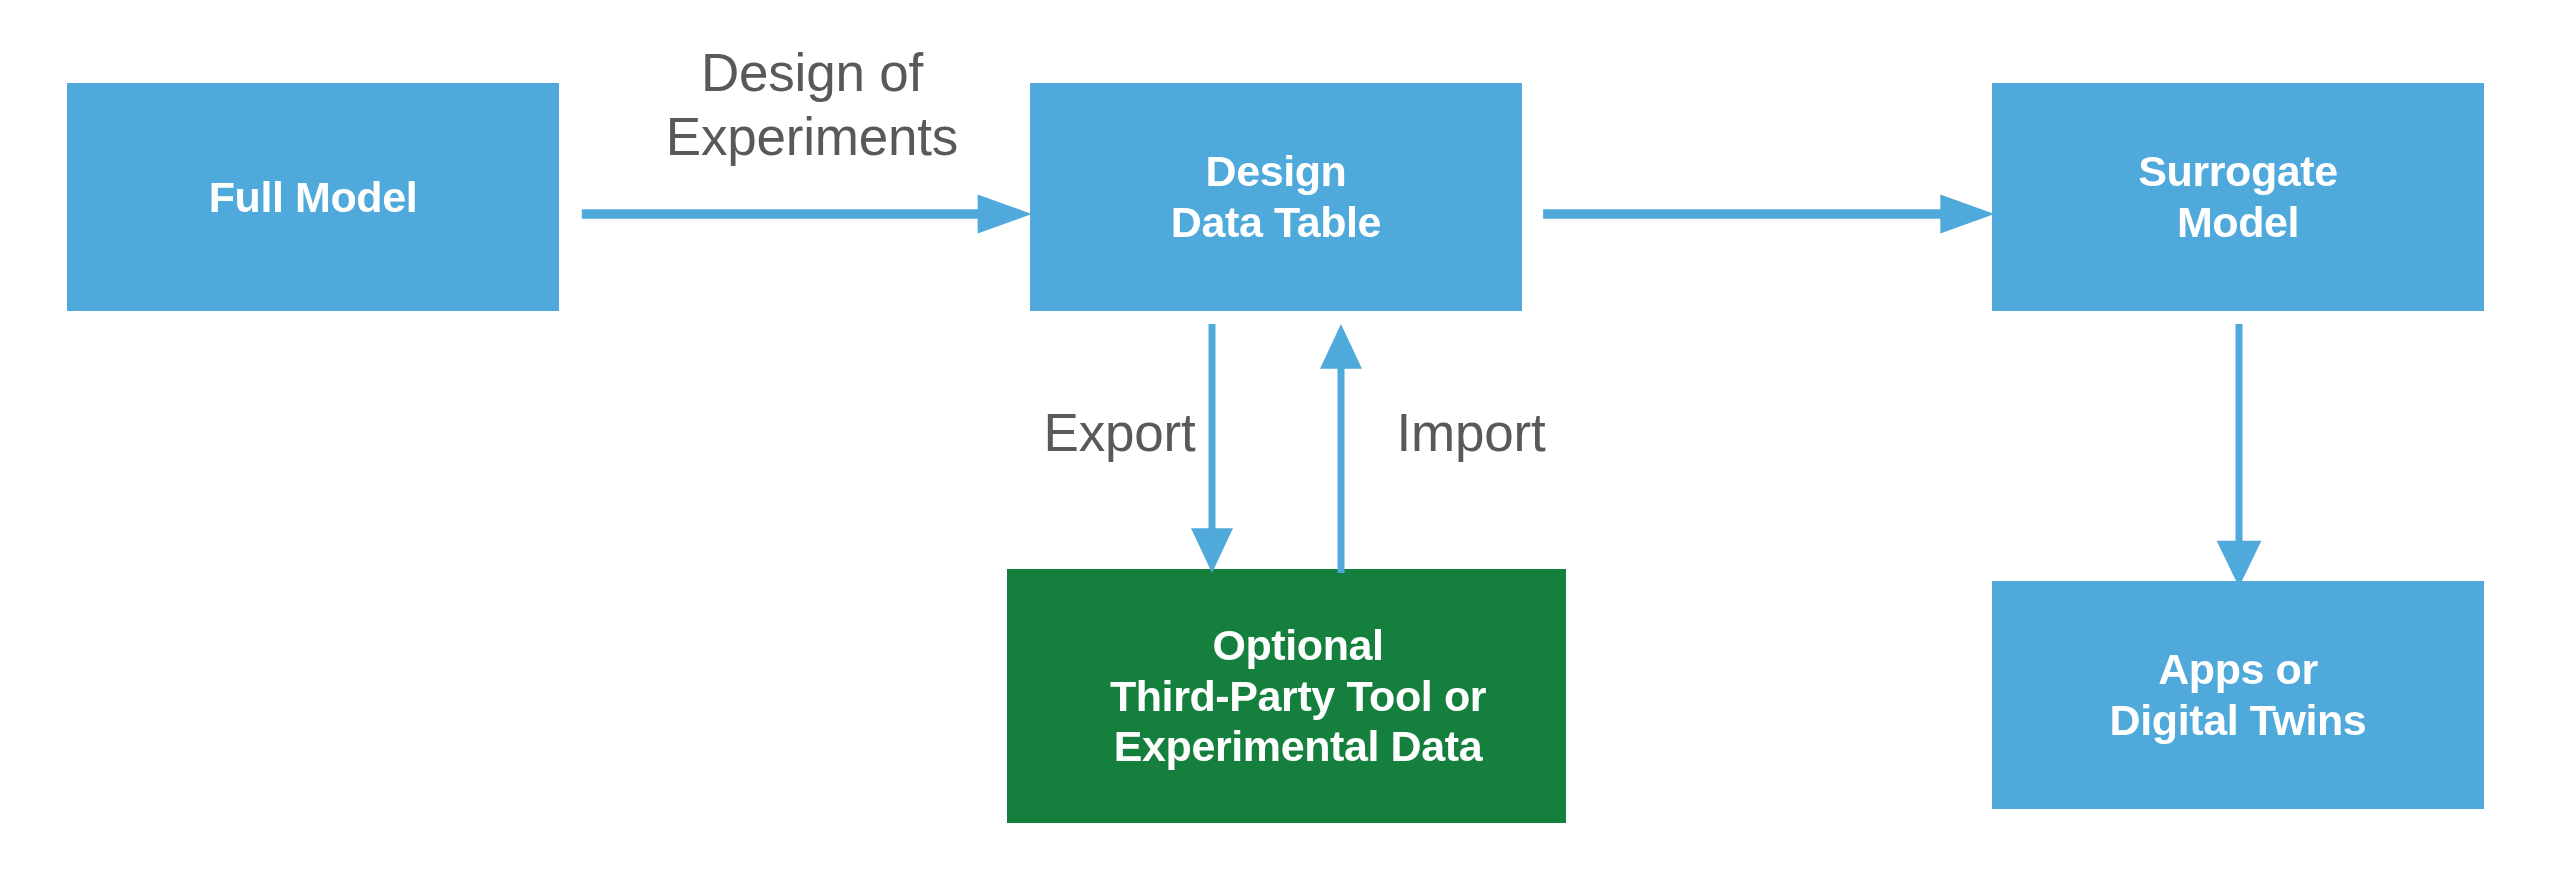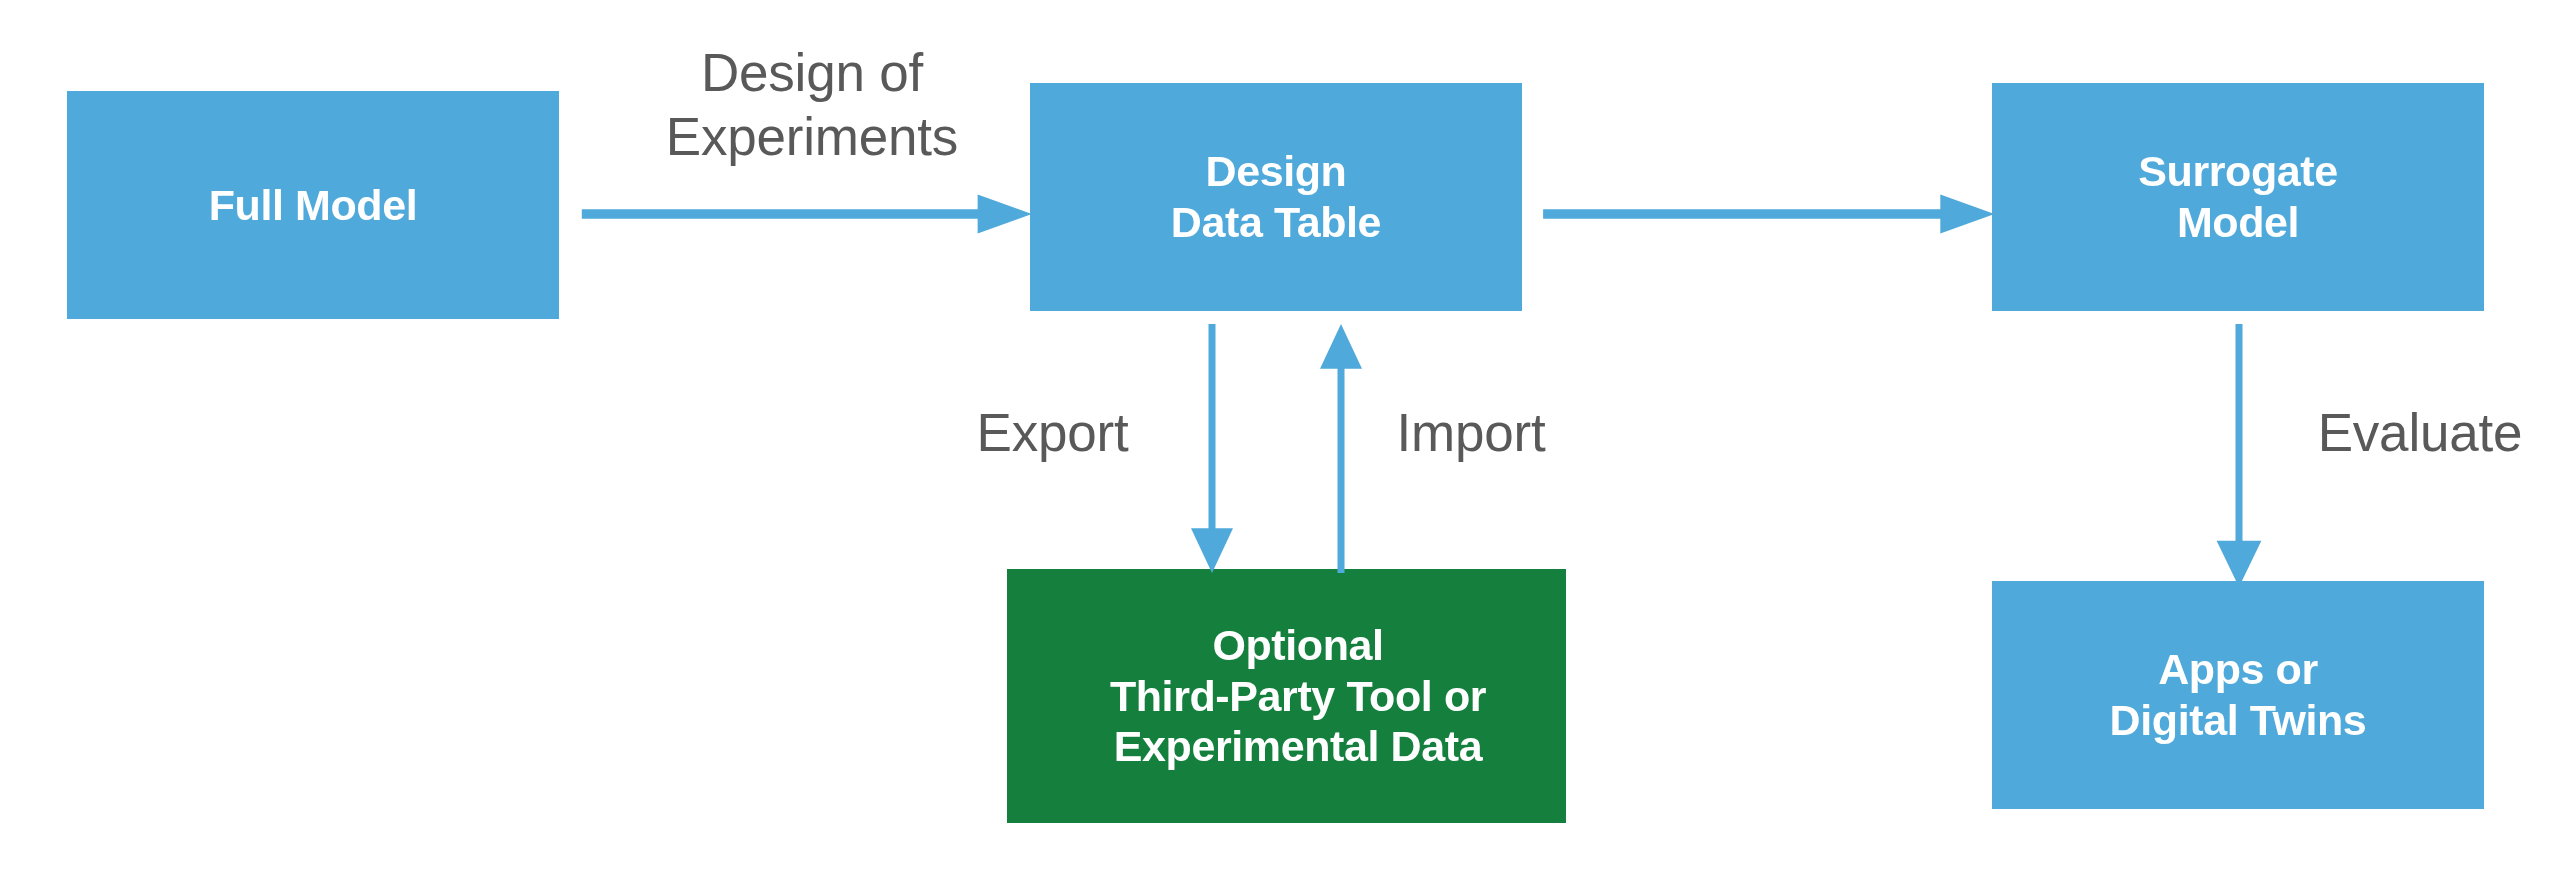--- a/index.html
+++ b/index.html
@@ -44,30 +44,30 @@
     letter-spacing: -0.2px;
   }
 
   .edge-svg {
     position: absolute;
     overflow: visible;
     pointer-events: none;
   }
 
   
-  #node-full-model      { left: 67px;   top: 83px; width: 492px; height: 228px; margin-top: 8px; }
+  #node-full-model      { left: 67px;   top: 83px; width: 492px; height: 228px; }
   #node-design-table    { left: 1030px; top: 83px; width: 492px; height: 228px; }
   #node-surrogate       { left: 1992px; top: 83px; width: 492px; height: 228px; }
   #node-third-party     { left: 1007px; top: 569px; width: 536px; height: 254px; }
   #node-apps            { left: 1992px; top: 581px; width: 492px; height: 228px; }
 
   
   #label-doe      { left: 630px;  top: 41px;  width: 364px; }
   #label-training { left: 1611px; top: 119px; width: 322px; }
-  #label-export   { left: 965px; top: 401px; width: 175px; }
+  #label-export   { left: 1032px; top: 401px; width: 175px; }
   #label-import   { left: 1373px; top: 401px; width: 196px; }
   #label-evaluate { left: 2273px; top: 401px; width: 294px; }
 
   
   #edge-doe      { left: 580px;  top: 189px; width: 455px;  height: 50px; }
   #edge-training { left: 1541px; top: 189px; width: 457px;  height: 50px; }
   #edge-export   { left: 1184px; top: 324px; width: 56px;   height: 249px; }
   #edge-import   { left: 1313px; top: 324px; width: 56px;   height: 249px; }
   #edge-evaluate { left: 2211px; top: 324px; width: 56px;   height: 263px; }
 </style>
@@ -112,16 +112,15 @@
   <svg class="edge-svg" id="edge-import" viewBox="0 0 80 356">
     <line x1="40" y1="356" x2="40" y2="44" stroke="#4FA9DA" stroke-width="10"></line>
     <polygon points="10,64 70,64 40,0" fill="#4FA9DA"></polygon>
   </svg>
   <div class="edge-label" id="label-import">Import</div>
 
   <svg class="edge-svg" id="edge-evaluate" viewBox="0 0 80 376">
     <line x1="40" y1="0" x2="40" y2="330" stroke="#4FA9DA" stroke-width="10"></line>
     <polygon points="8,310 72,310 40,376" fill="#4FA9DA"></polygon>
   </svg>
-  <div class="edge-label" id="label-evaluate">Evaluate</div>
 
 </div>
 
 
 </body></html>

